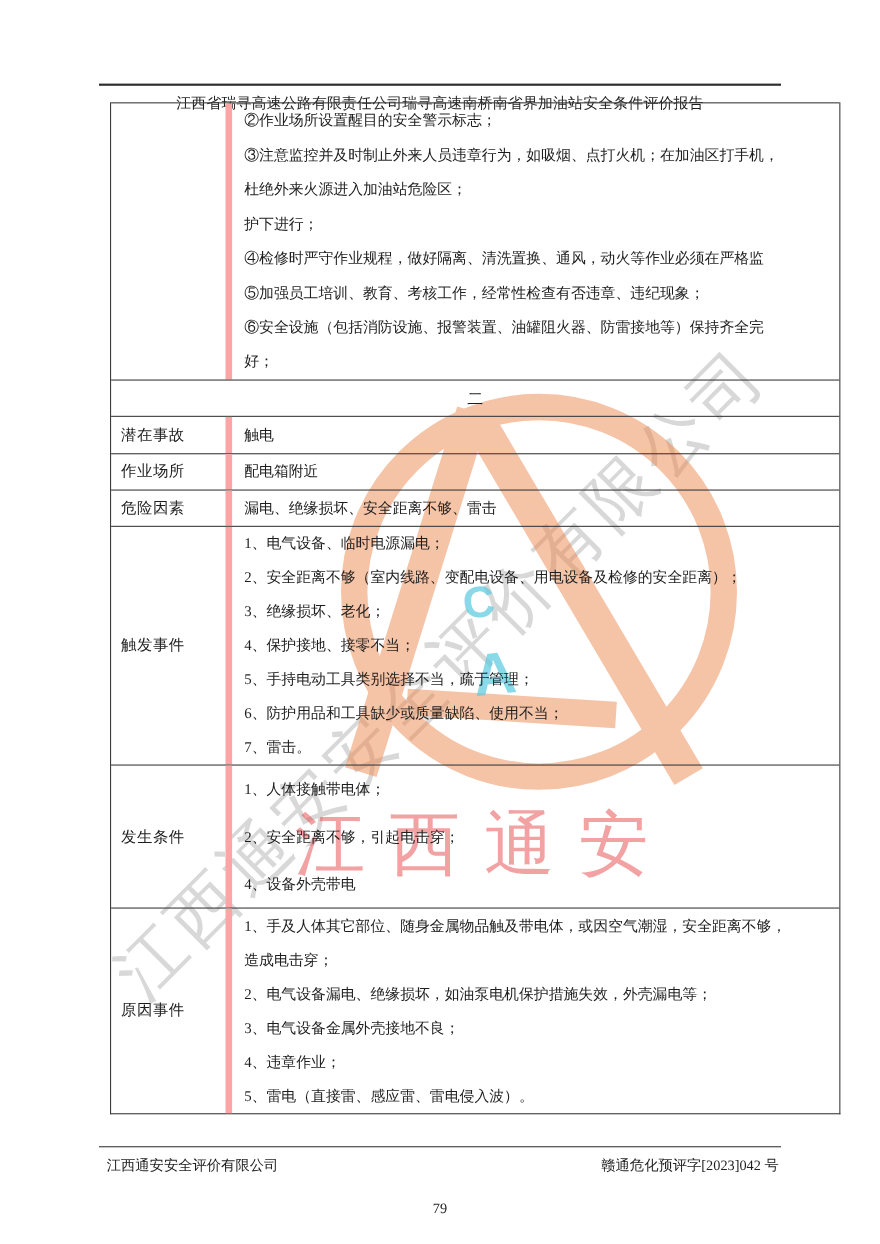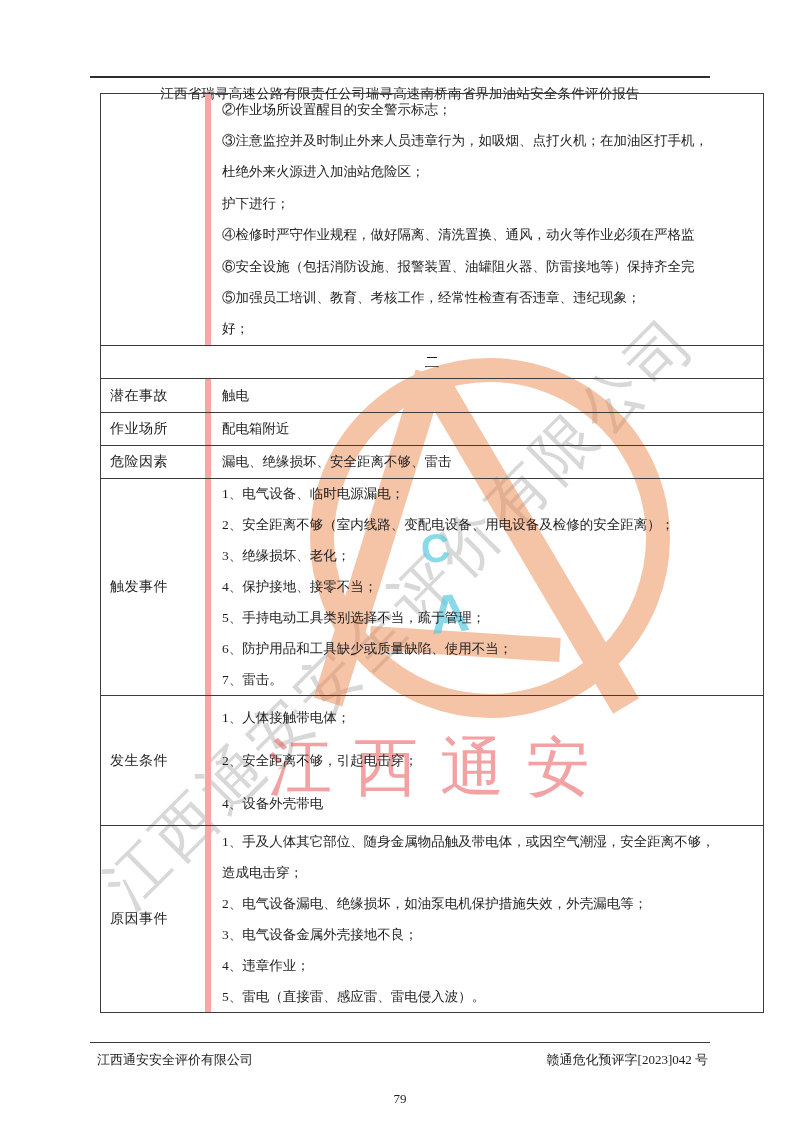--- a/index.html
+++ b/index.html
@@ -81,22 +81,22 @@
   <div class="doc-table">
 
     <div class="t-row h252">
       <div class="t-label"></div>
       <div class="t-content">
         <div class="t-line">②作业场所设置醒目的安全警示标志；</div>
         <div class="t-line">③注意监控并及时制止外来人员违章行为，如吸烟、点打火机；在加油区打手机，</div>
         <div class="t-line">杜绝外来火源进入加油站危险区；</div>
         <div class="t-line">护下进行；</div>
         <div class="t-line">④检修时严守作业规程，做好隔离、清洗置换、通风，动火等作业必须在严格监</div>
+        <div class="t-line">⑤加强员工培训、教育、考核工作，经常性检查有否违章、违纪现象；</div>
         <div class="t-line">⑥安全设施（包括消防设施、报警装置、油罐阻火器、防雷接地等）保持齐全完</div>
-        <div class="t-line">⑤加强员工培训、教育、考核工作，经常性检查有否违章、违纪现象；</div>
         <div class="t-line">好；</div>
       </div>
     </div>
 
     <div class="t-divider h33">二</div>
 
     <div class="t-row h34">
       <div class="t-label">潜在事故</div>
       <div class="t-content">
         <div class="t-line">触电</div>

